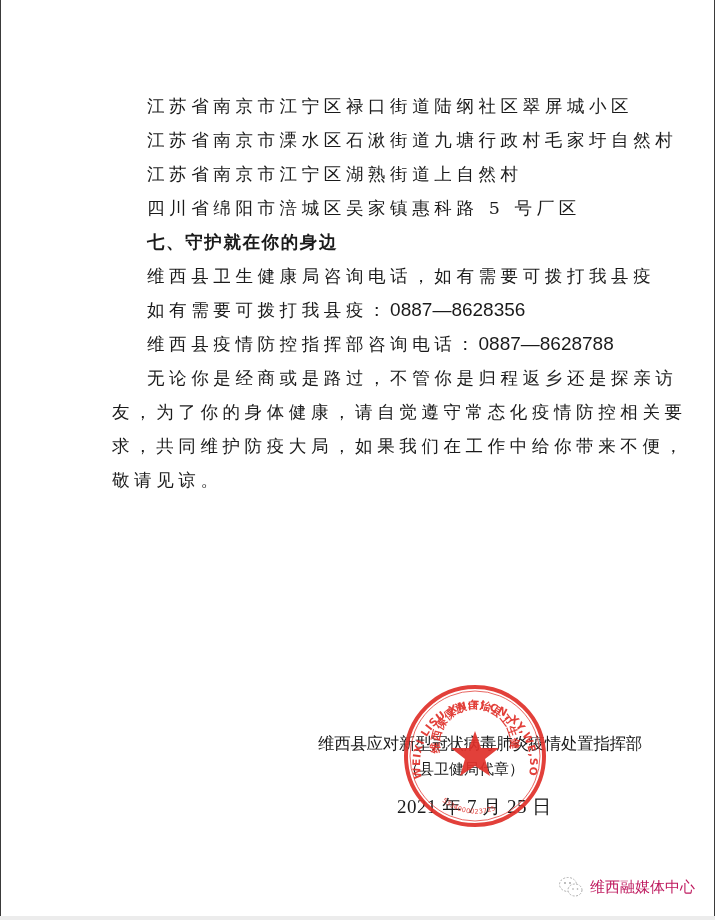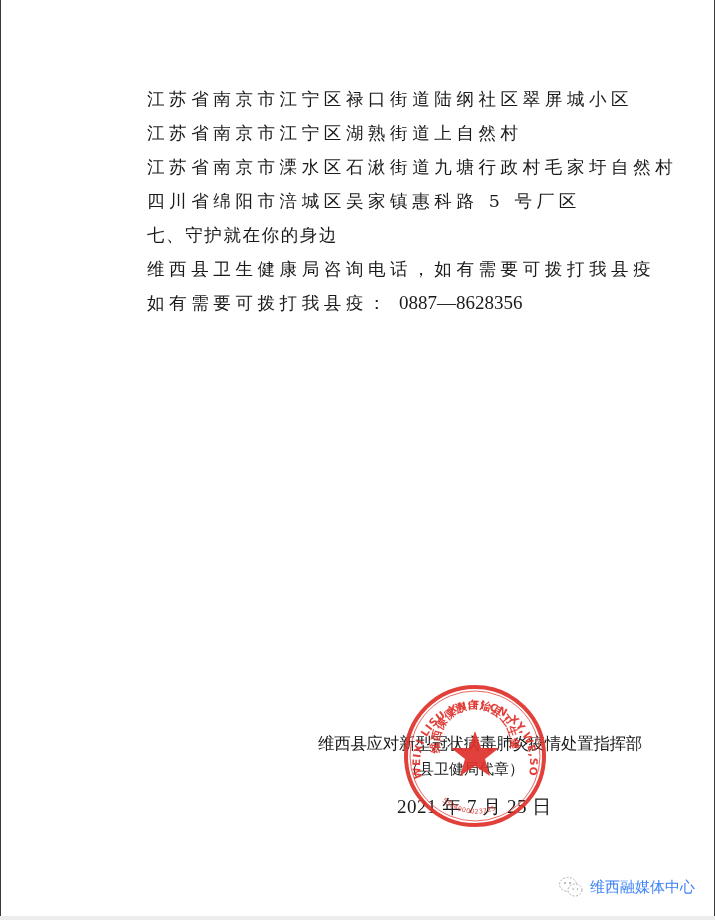--- a/index.html
+++ b/index.html
@@ -20,41 +20,40 @@
     }
     .frame-right {
       position: absolute; right: 0; top: 0; width: 1px; height: 916px; background: #3a3a3a;
     }
     .frame-bottom {
       position: absolute; left: 0; bottom: 0; width: 715px; height: 4px; background: #ececec;
     }
     .doc {
       position: absolute;
       left: 112px;
-      top: 82px;
+      top: 89px;
       width: 496px;
     }
     .line {
       font-size: 17.5px;
       letter-spacing: 4.6px;
       line-height: 34px;
       height: 34px;
       white-space: nowrap;
     }
     .indent { padding-left: 35px; }
     .heading {
       font-family: "DejaVu Sans", "Liberation Sans", sans-serif;
-      font-weight: normal;
+      font-weight: bold;
       letter-spacing: 1.6px;
     }
     .phone .num {
-      font-family: Liberation Serif, serif;
+      font-family: Liberation Sans, sans-serif;
       letter-spacing: 0;
       font-size: 19px;
-      margin-left: 9px;
     }
 
     .sign {
       position: absolute;
       font-family: "Liberation Serif", "DejaVu Serif", serif;
       color: #1a1a1a;
       white-space: nowrap;
     }
     .sign-org { left: 318px; top: 733px; font-size: 16.5px; letter-spacing: -0.3px; }
     .sign-sub { left: 404px; top: 738px; font-size: 15px; margin-top: 22px; }
@@ -69,53 +68,62 @@
       opacity: 0.92;
     }
 
     .watermark {
       position: absolute;
       right: 20px;
       top: 876px;
       display: flex;
       align-items: center;
       gap: 6px;
-      color: #3b82f6;
+      color: #be185d;
       font-family: "DejaVu Sans", "Liberation Sans", sans-serif;
       font-size: 15px;
     }
     .watermark svg { display: block; }
   </style>
 </head>
 <body>
 
 <div class="frame-left"></div>
 <div class="frame-right"></div>
 <div class="frame-bottom"></div>
 
 <div class="doc">
   <div>
     <div class="line indent">江苏省南京市江宁区禄口街道陆纲社区翠屏城小区</div>
+    <div class="line indent">江苏省南京市溧水区石湫街道九塘行政村毛家圩自然村</div>
     <div class="line indent">江苏省南京市江宁区湖熟街道上自然村</div>
-    <div class="line indent">江苏省南京市溧水区石湫街道九塘行政村毛家圩自然村</div>
     <div class="line indent">四川省绵阳市涪城区吴家镇惠科路 5 号厂区</div>
   </div>
 
   <div class="line indent heading">七、守护就在你的身边</div>
 
   <div>
     <div class="line indent">维西县卫生健康局咨询电话，如有需要可拨打我县疫</div>
   </div>
 
   <div>
     <div class="line indent phone">
       <span>如有需要可拨打我县疫：</span><span class="num">0887—8628356</span>
     </div>
+    <div class="line indent phone">
+      <span>维西县疫情防控指挥部咨询电话：</span><span class="num">0887—8628788</span>
+    </div>
   </div>
 
+  <div>
+    <div class="line indent">无论你是经商或是路过，不管你是归程返乡还是探亲访</div>
+    <div class="line">友，为了你的身体健康，请自觉遵守常态化疫情防控相关要</div>
+    <div class="line">求，共同维护防疫大局，如果我们在工作中给你带来不便，</div>
+    <div class="line">敬请见谅。</div>
+  </div>
 </div>
 
 <div class="sign sign-org">维西县应对新型冠状病毒肺炎疫情处置指挥部</div>
 <div class="sign sign-sub">（县卫健局代章）</div>
 <div class="sign sign-date">2021 年 7 月 25 日</div>
 
 <svg class="stamp" viewBox="0 0 146 146" xmlns="http://www.w3.org/2000/svg">
   <defs>
     <path id="outerArc" d="M 20 95 A 55 55 0 1 1 126 95" fill="none"></path>
     <path id="innerArc" d="M 38 70 A 36 36 0 1 1 108 70" fill="none"></path>

